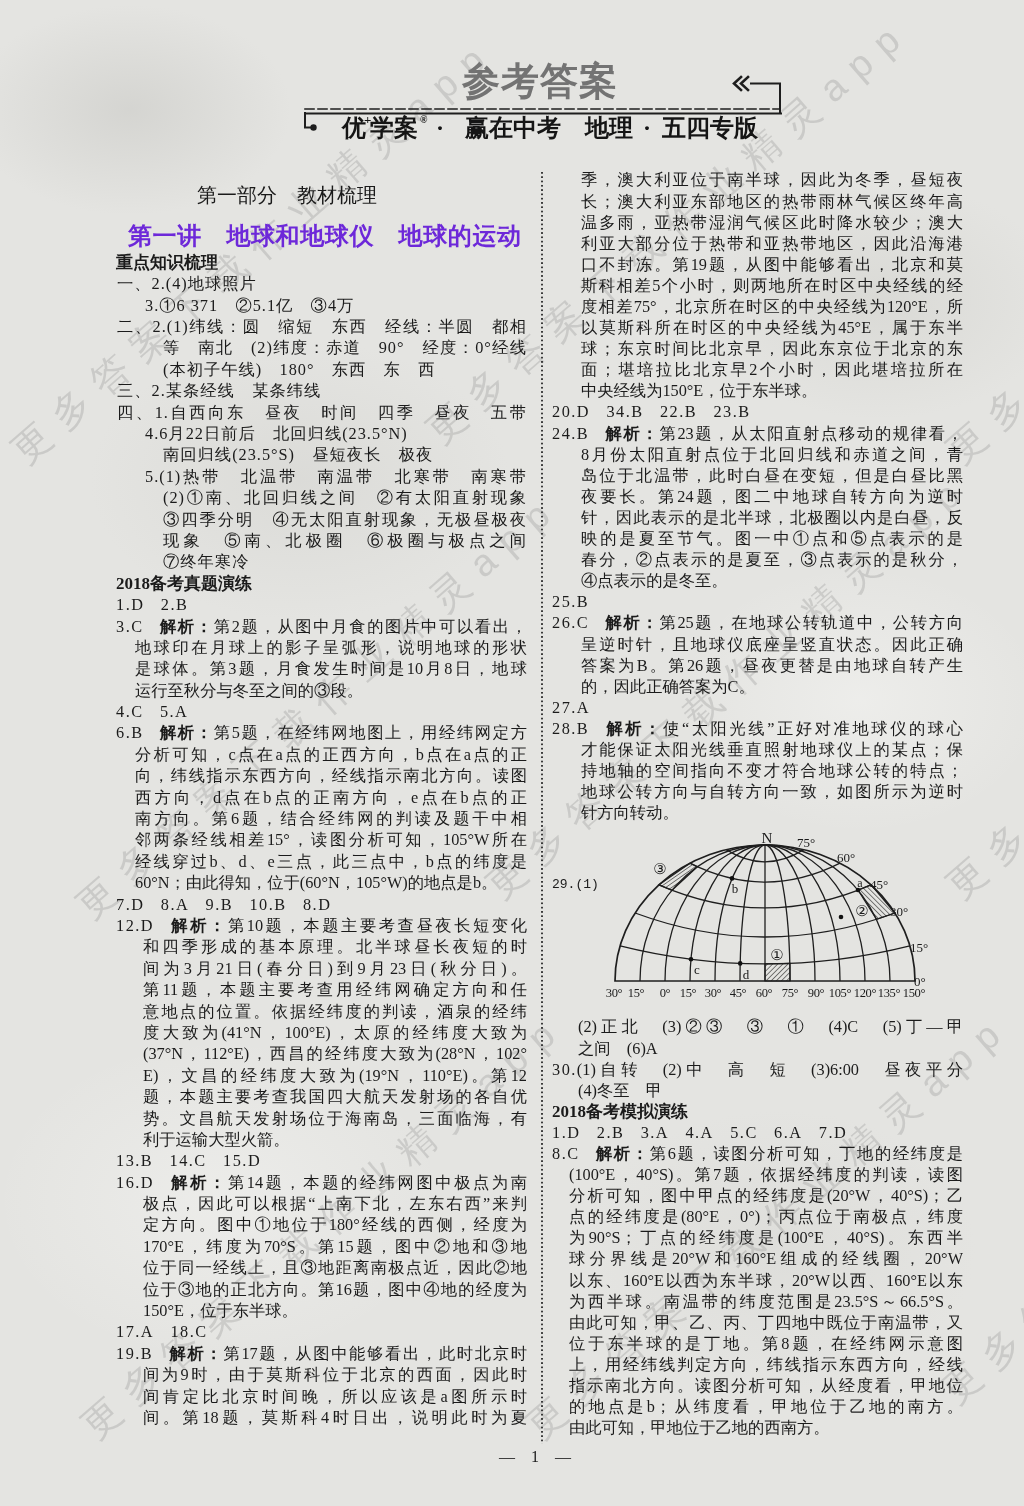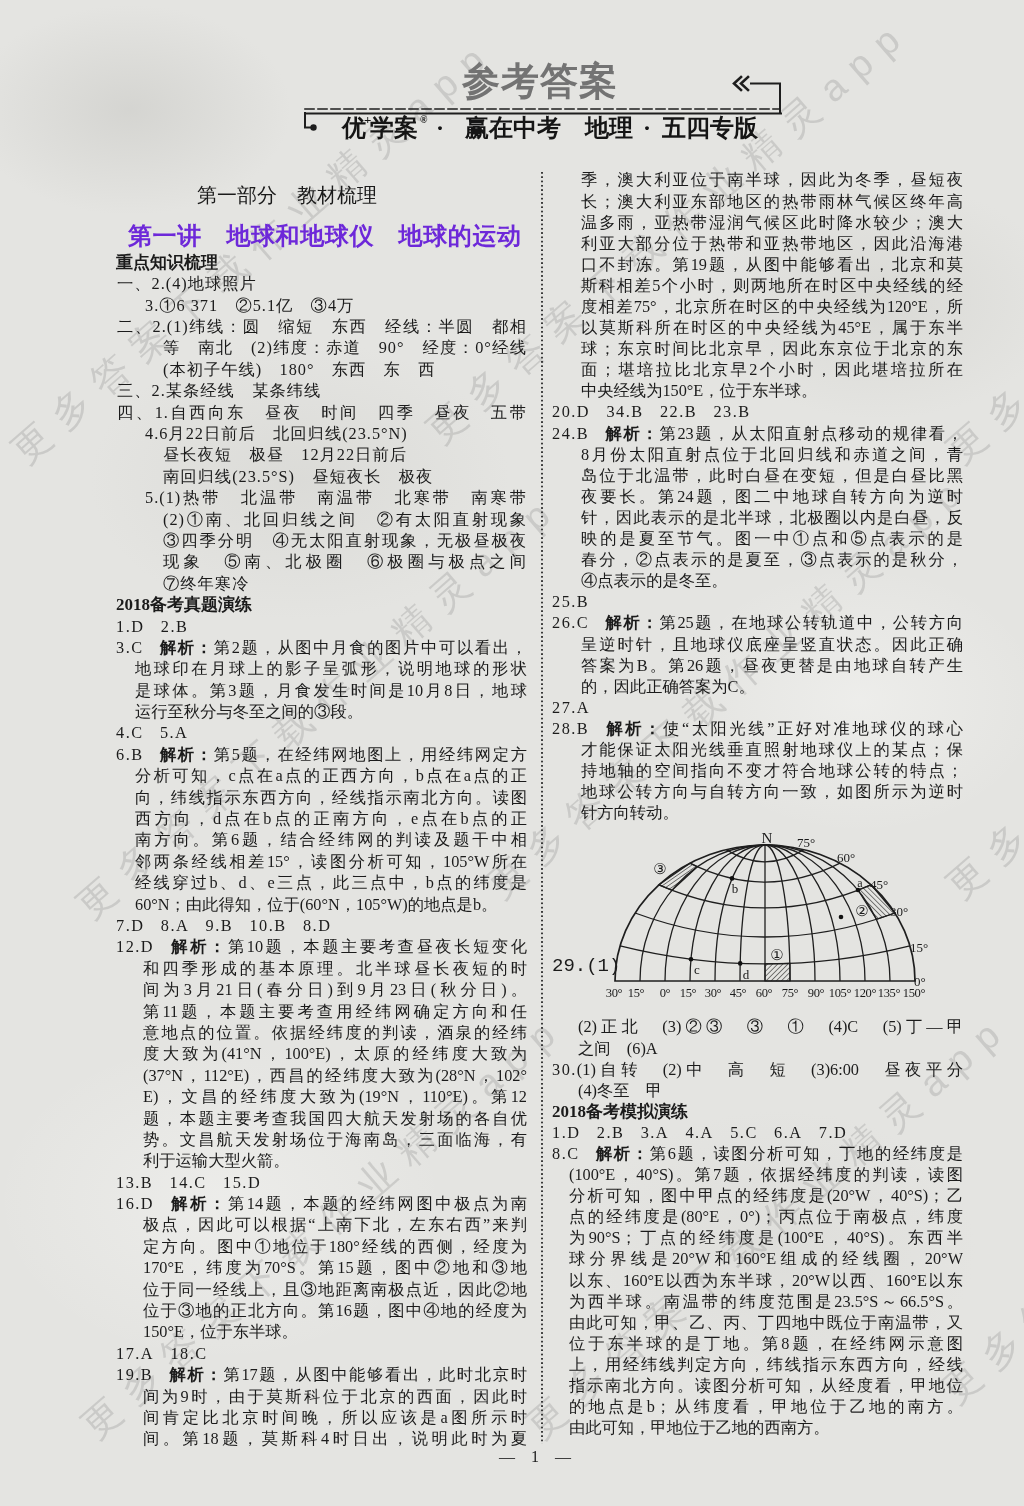--- a/index.html
+++ b/index.html
@@ -31,21 +31,21 @@
 .j{text-align:justify;text-align-last:justify;white-space:normal;overflow:hidden}
 .kp{letter-spacing:1px}
 .hd{font-weight:bold;font-size:17px}
 .ans{letter-spacing:1.5px}
 .ans + .ans{margin-left:1em}
 .lbl{margin-left:.9em;font-weight:bold}
 .i1{padding-left:1px}.i17{padding-left:17px}.i19{padding-left:19px}.i26{padding-left:26px}
 .i27{padding-left:27px}.i29{padding-left:29px}.i47{padding-left:47px}
 .divider{left:541px;top:172px;width:2px;height:1272px;
  background:linear-gradient(to bottom,#3a3a3a 0,#3a3a3a 1.6px,transparent 1.6px) 0 0/2px 4.3px repeat-y}
-.q29{left:552px;top:956px;font-family:"Liberation Mono","DejaVu Sans Mono",monospace;font-size:19px;line-height:21px;white-space:nowrap}
+.q29{left:552px;top:874px;font-family:"Liberation Mono","DejaVu Sans Mono",monospace;font-size:13px;line-height:21px;white-space:nowrap}
 .fig text{font-family:"Liberation Serif","DejaVu Serif",serif;fill:#1b1b1b}
 .pageno{left:480px;top:1447px;width:110px;text-align:center;font-size:16px;line-height:20px;white-space:nowrap}
 .pageno .num{margin:0 16px}
 </style>
 </head>
 <body>
 
 <div class="wm" style="left:30px;top:432px">更多答案下载作业精灵app</div>
 <div class="wm" style="left:445px;top:412px">更多答案下载作业精灵app</div>
 <div class="wm" style="left:965px;top:432px">更多答案下载作业精灵app</div>
@@ -87,21 +87,20 @@
 <div class="col col-l">
   <div class="ln hd">重点知识梳理</div>
   <div class="ln kp i1">一、2.(4)地球照片</div>
   <div class="ln kp i29">3.①6 371　②5.1亿　③4万</div>
   <div class="ln kp j i1">二、2.(1)纬线：圆　缩短　东西　经线：半圆　都相</div>
   <div class="ln kp j i47">等　南北　(2)纬度：赤道　90°　经度：0°经线</div>
   <div class="ln kp i47">(本初子午线)　180°　东西　东　西</div>
   <div class="ln kp i1">三、2.某条经线　某条纬线</div>
   <div class="ln kp j i1">四、1.自西向东　昼夜　时间　四季　昼夜　五带</div>
   <div class="ln kp i29">4.6月22日前后　北回归线(23.5°N)</div>
-  <div class="ln kp i47">昼长夜短　极昼　12月22日前后</div>
   <div class="ln kp i47">南回归线(23.5°S)　昼短夜长　极夜</div>
   <div class="ln kp j i29">5.(1)热带　北温带　南温带　北寒带　南寒带</div>
   <div class="ln kp j i47">(2)①南、北回归线之间　②有太阳直射现象</div>
   <div class="ln kp j i47">③四季分明　④无太阳直射现象，无极昼极夜</div>
   <div class="ln kp j i47">现象　⑤南、北极圈　⑥极圈与极点之间</div>
   <div class="ln kp i47">⑦终年寒冷</div>
 
   <div class="ln hd">2018备考真题演练</div>
 
   <div class="ln">

